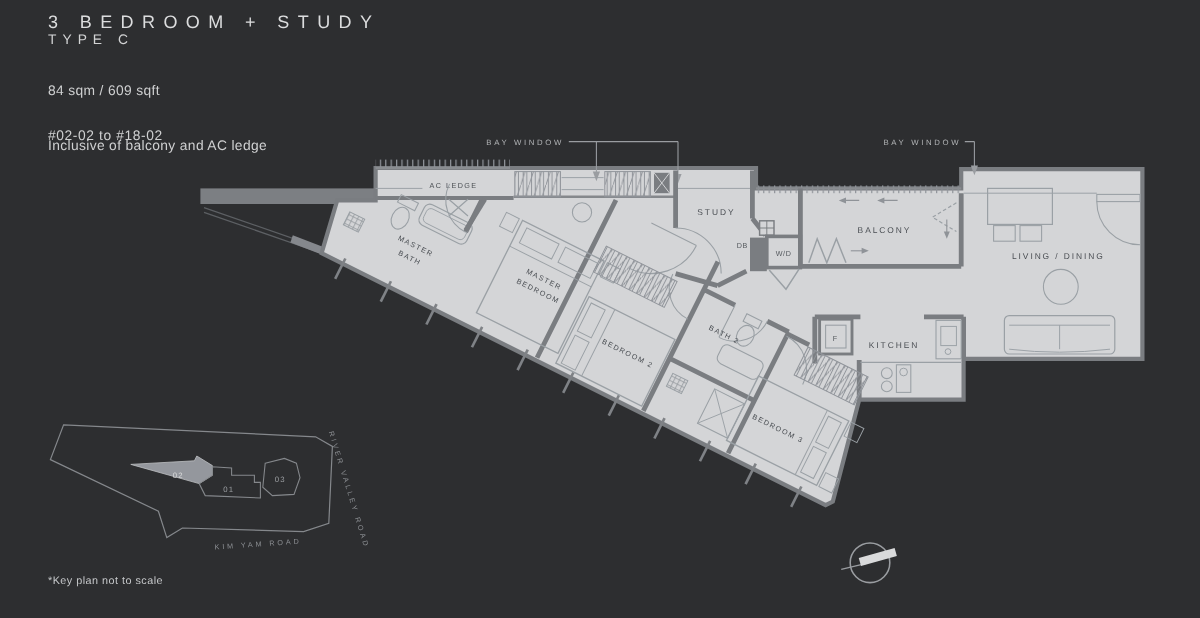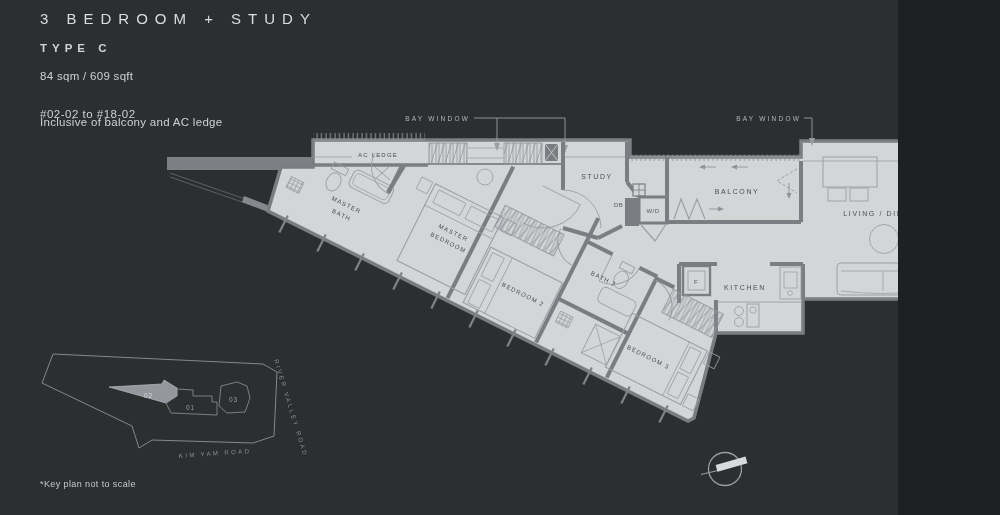--- a/index.html
+++ b/index.html
@@ -1,22 +1,22 @@
 <!DOCTYPE html>
 <html><head>
 <meta charset="utf-8">
 <style>
   html,body{margin:0;padding:0;background:#1f2022;}
   .stage{
-    position:relative;width:898px;height:515px;overflow:hidden;
+    position:relative;width:1000px;height:515px;overflow:hidden;
     background:#2d2e30;font-family:"Liberation Sans",sans-serif;
   }
   .hdr{position:absolute;left:40px;color:#d8d9da;}
   .hdr-title{top:10px;font-size:15px;letter-spacing:7px;color:#dcddde;}
-  .hdr-type{top:42px;font-size:11.5px;letter-spacing:5px;color:#d2d3d4;font-weight:bold;}
+  .hdr-type{top:28px;font-size:11.5px;letter-spacing:5px;color:#d2d3d4;}
   .hdr-area{top:68px;font-size:11.5px;letter-spacing:.3px;color:#cfd0d1;line-height:16px;}
   .hdr-note{top:100px;font-size:11.5px;letter-spacing:.3px;color:#cfd0d1;margin-top:16px;}
   .hdr-units{top:108px;font-size:11.5px;letter-spacing:.5px;color:#cfd0d1;}
   svg{position:absolute;left:0;top:0;}
   svg text{font-family:"Liberation Sans",sans-serif;}
   .room-label{fill:#4a4e53;font-size:7px;letter-spacing:1.6px;}
   .room-label-sm{fill:#4a4e53;font-size:6px;letter-spacing:1.2px;}
   .fix-label{fill:#54585d;font-size:6px;letter-spacing:.5px;}
   .anno-label{fill:#b3b5b7;font-size:6.5px;letter-spacing:2.2px;}
   .kp-road{fill:#8e9195;font-size:6px;letter-spacing:2.4px;}

